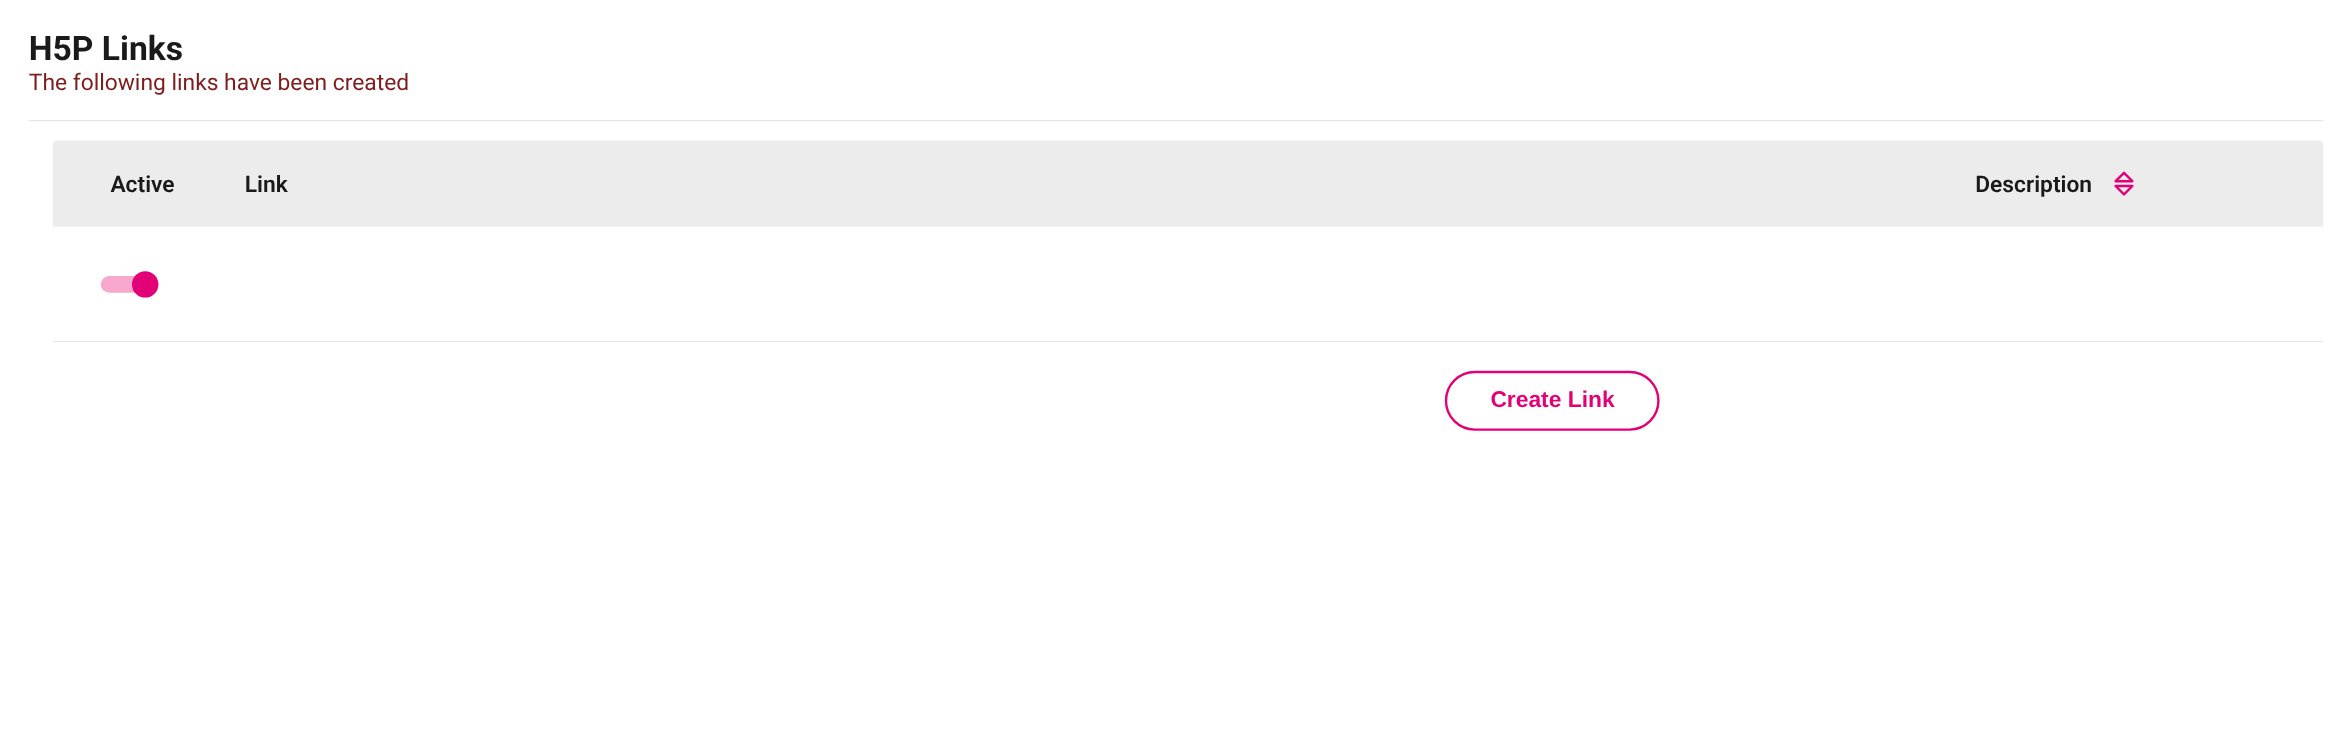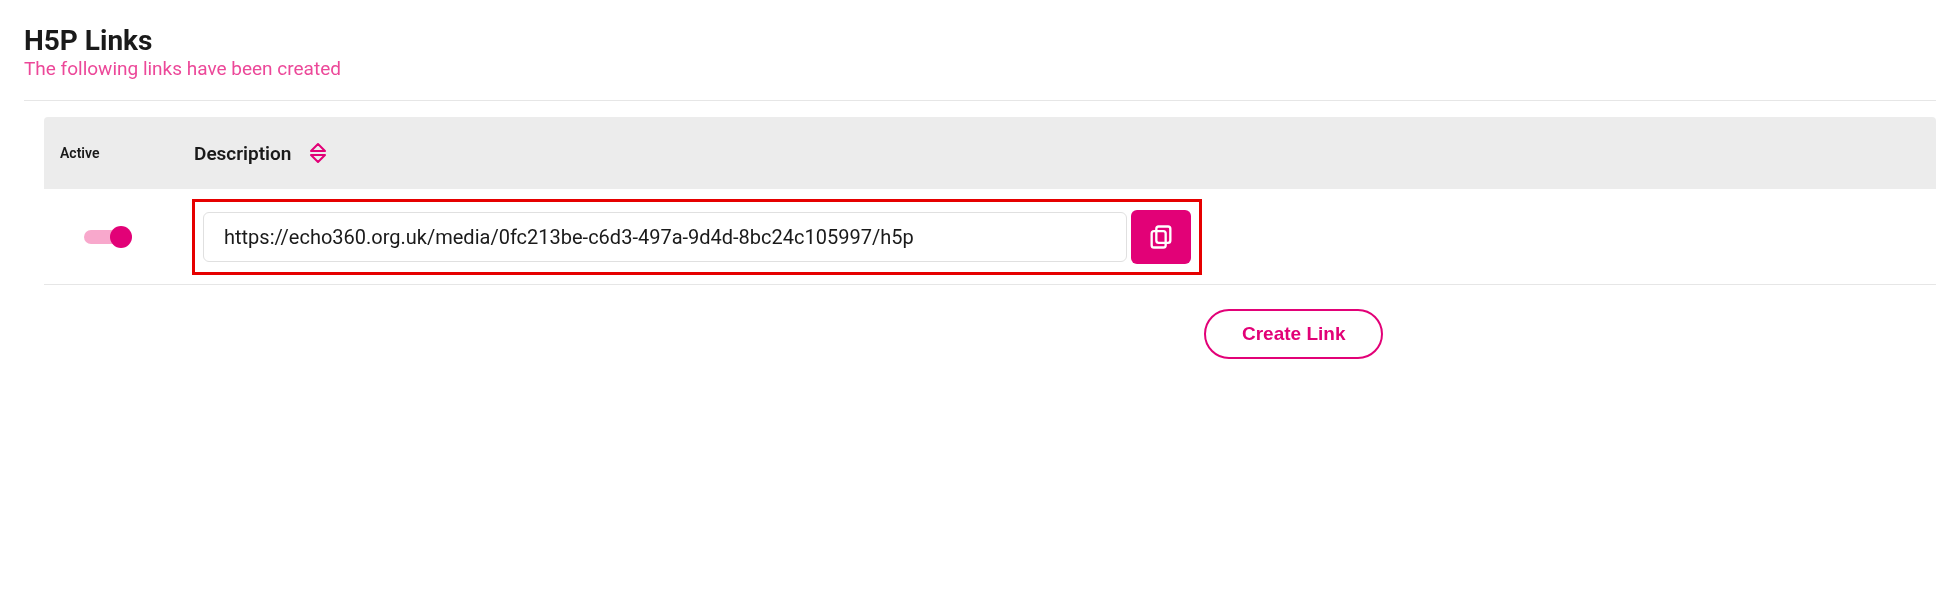--- a/index.html
+++ b/index.html
@@ -14,41 +14,41 @@
       padding: 24px;
       width: 1960px;
     }
     .page-title {
       font-size: 28px;
       font-weight: 700;
     }
     .page-subtitle {
       font-size: 19px;
       font-weight: 400;
-      color: #ec4899;
+      color: #7f1d1d;
       margin-bottom: 20px;
     }
     .border-container {
       border-top: 1px solid #e6e6e6;
       padding-top: 16px;
     }
     .table-wrapper {
       padding-left: 20px;
     }
     .table-header {
       display: flex;
       background: #ececec;
       border-radius: 4px 4px 0 0;
       align-items: center;
       height: 72px;
     }
     .col-active {
       width: 140px;
-      padding-left: 16px;
-      font-size: 14px;
+      padding-left: 48px;
+      font-size: 19px;
       font-weight: 600;
     }
     .col-link {
       flex: 1;
       padding-left: 20px;
       font-size: 19px;
       font-weight: 600;
     }
     .col-desc {
       width: 300px;
@@ -171,51 +171,41 @@
 <body>
 
 <h1 class="page-title">H5P Links</h1>
 <p class="page-subtitle">The following links have been created</p>
 
 <div class="border-container">
   <div class="table-wrapper">
 
     <div class="table-header">
       <div class="col-active">Active</div>
+      <div class="col-link">Link</div>
       <div class="col-desc">
         <span>Description</span>
         <span class="sort-icon">
           <svg viewBox="0 0 18 11">
               <path d="M2 9 L9 2 L16 9 Z" fill="none" stroke="#e20177" stroke-width="2" stroke-linejoin="round"></path>
             </svg>
           <svg viewBox="0 0 18 11">
               <path d="M2 2 L9 9 L16 2 Z" fill="none" stroke="#e20177" stroke-width="2" stroke-linejoin="round"></path>
             </svg>
         </span>
       </div>
     </div>
 
     <div class="table-row">
       <div class="toggle-wrap">
         <div class="toggle">
           <div class="toggle-track"></div>
           <div class="toggle-knob"></div>
         </div>
       </div>
-      <div class="link-cell">
-        <div class="highlight-box">
-          <div class="url-field">https://echo360.org.uk/media/0fc213be-c6d3-497a-9d4d-8bc24c105997/h5p</div>
-          <button class="copy-btn">
-            <svg viewBox="0 0 24 24">
-              <rect x="8" y="3" width="12" height="14" rx="2"></rect>
-              <rect x="4" y="7" width="12" height="14" rx="2"></rect>
-            </svg>
-          </button>
-        </div>
-      </div>
       <div class="desc-cell"></div>
     </div>
 
   </div>
 
   <div class="footer">
     <button class="create-btn">Create Link</button>
   </div>
 </div>
 

